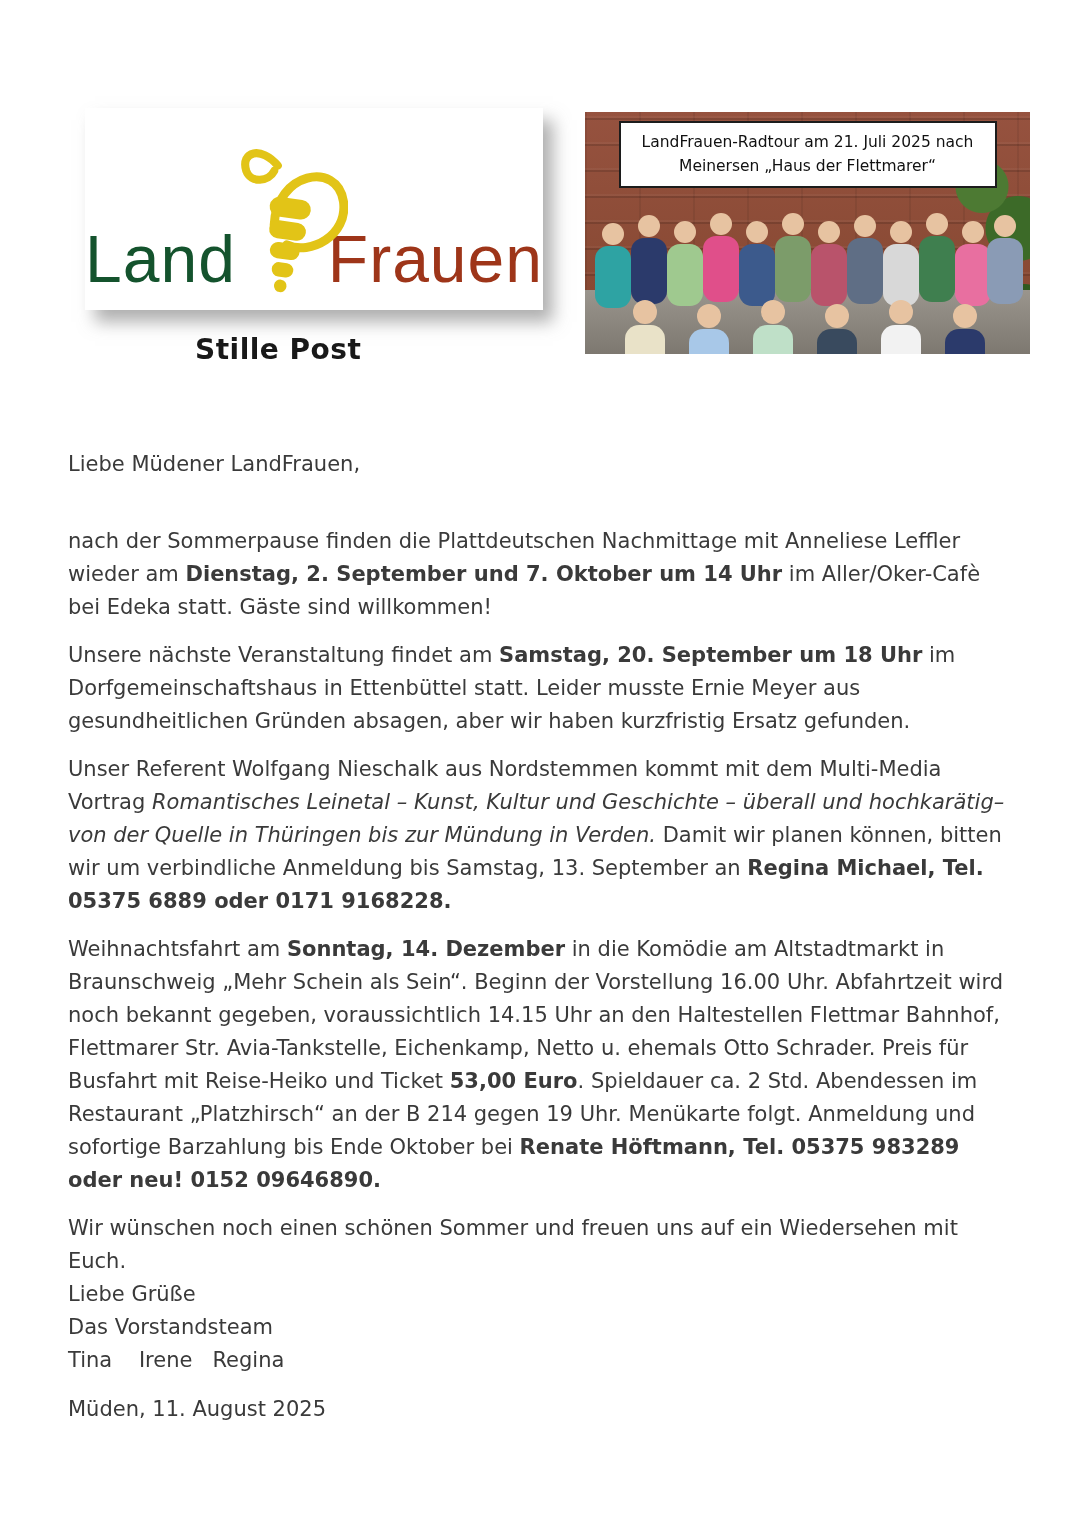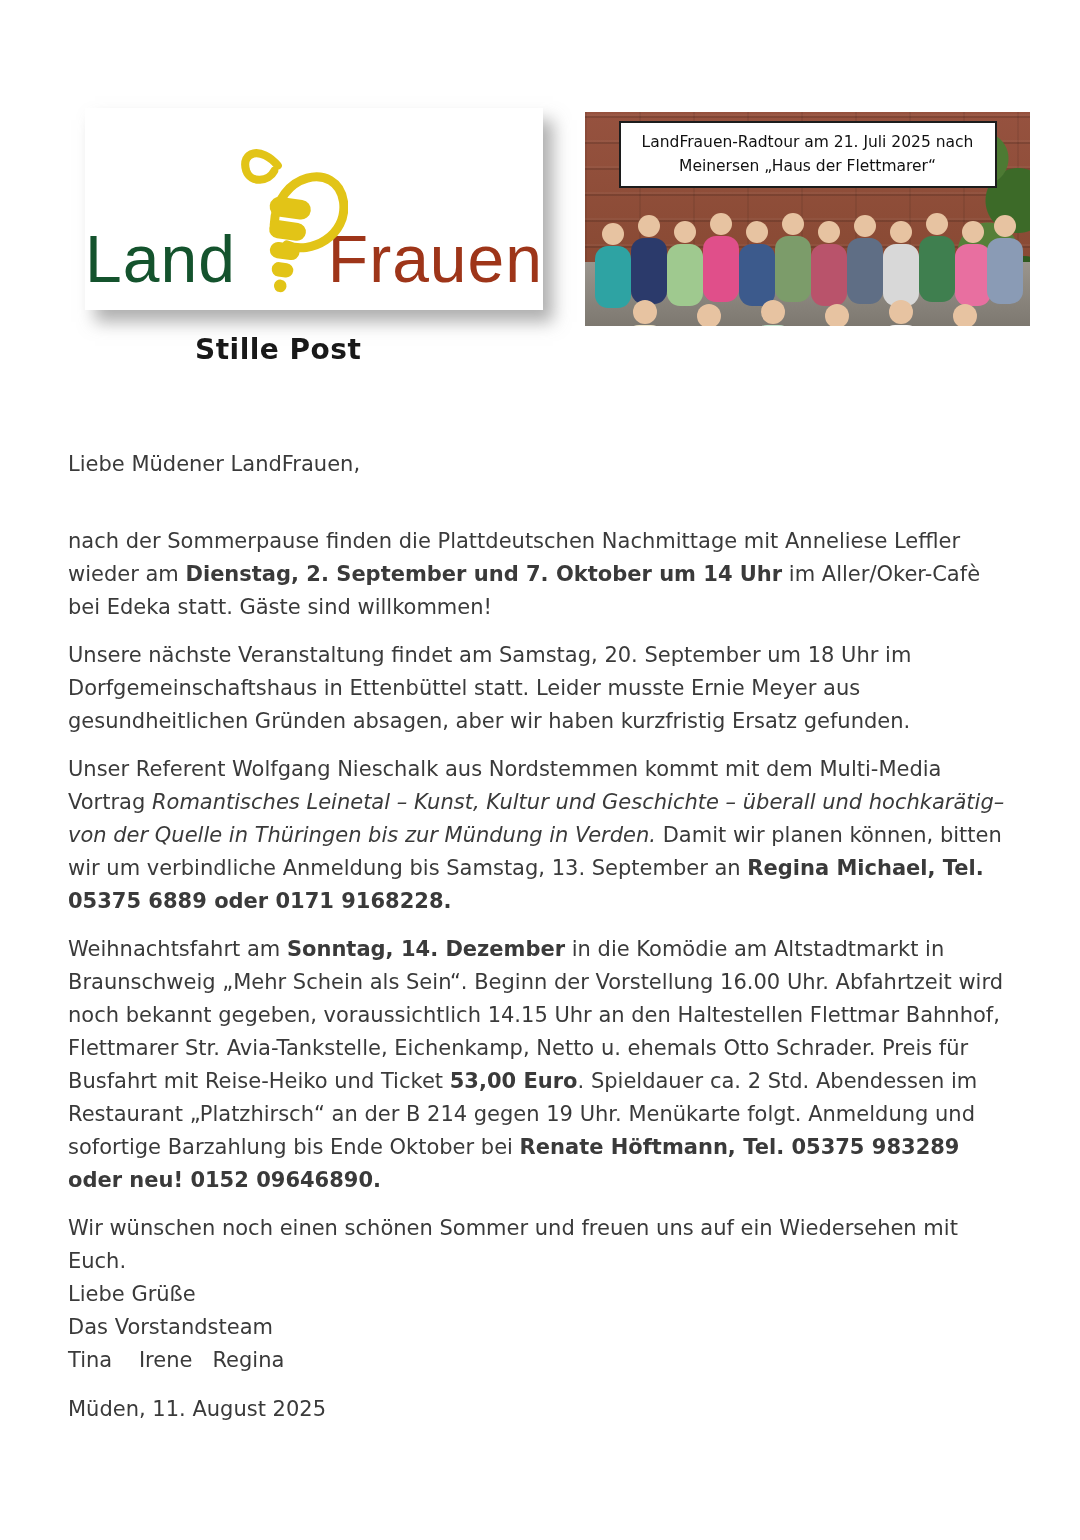--- a/index.html
+++ b/index.html
@@ -45,21 +45,21 @@
     font-size: 28px;
     font-weight: bold;
     color: #191919;
     letter-spacing: 0.5px;
   }
 
   
   .photo {
     position: absolute;
     left: 585px; top: 112px;
-    width: 445px; height: 214px;
+    width: 445px; height: 242px;
     background-color: #8a4636;
     background-image:
       repeating-linear-gradient(0deg, rgba(0,0,0,0.14) 0 2px, rgba(255,255,255,0.04) 2px 4px, transparent 4px 26px),
       repeating-linear-gradient(90deg, rgba(0,0,0,0.07) 0 2px, transparent 2px 54px),
       linear-gradient(180deg, #96523f 0%, #83462f 100%);
     overflow: hidden;
   }
   .photo-ground {
     position: absolute; left: 0; right: 0; bottom: 0; height: 64px;
     background: linear-gradient(180deg, #9a958d 0%, #7d7870 100%);
@@ -182,21 +182,21 @@
         <div>Meinersen „Haus der Flettmarer“</div>
       </div>
     </div>
   </div>
 
   <div class="letter">
     <div class="salutation">Liebe Müdener LandFrauen,</div>
 
     <div>
         <p class="para"><span>nach der Sommerpause finden die Plattdeutschen Nachmittage mit Anneliese Leffler wieder am </span><span style="font-weight: bold;">Dienstag, 2. September und 7. Oktober um 14 Uhr</span><span> im Aller/Oker-Cafè bei Edeka statt. Gäste sind willkommen!</span></p>
-        <p class="para"><span>Unsere nächste Veranstaltung findet am </span><span style="font-weight: normal; margin-top: 19px;">Samstag, 20. September um 18 Uhr</span><span> im Dorfgemeinschaftshaus in Ettenbüttel statt. Leider musste Ernie Meyer aus gesundheitlichen Gründen absagen, aber wir haben kurzfristig Ersatz gefunden.</span></p>
+        <p class="para"><span>Unsere nächste Veranstaltung findet am </span><span style="font-weight: bold; margin-top: 19px;">Samstag, 20. September um 18 Uhr</span><span> im Dorfgemeinschaftshaus in Ettenbüttel statt. Leider musste Ernie Meyer aus gesundheitlichen Gründen absagen, aber wir haben kurzfristig Ersatz gefunden.</span></p>
         <p class="para"><span>Unser Referent Wolfgang Nieschalk aus Nordstemmen kommt mit dem Multi-Media Vortrag </span><span style="font-style: italic;">Romantisches Leinetal – Kunst, Kultur und Geschichte – überall und hochkarätig– von der Quelle in Thüringen bis zur Mündung in Verden.</span><span> Damit wir planen können, bitten wir um verbindliche Anmeldung bis Samstag, 13. September an </span><span style="font-weight: bold;">Regina Michael, Tel. 05375 6889 oder 0171 9168228.</span></p>
         <p class="para"><span>Weihnachtsfahrt am </span><span style="font-weight: bold;">Sonntag, 14. Dezember</span><span> in die Komödie am Altstadtmarkt in Braunschweig „Mehr Schein als Sein“.  Beginn der Vorstellung 16.00 Uhr. Abfahrtzeit wird noch bekannt gegeben, voraussichtlich 14.15 Uhr an den Haltestellen Flettmar Bahnhof, Flettmarer Str. Avia-Tankstelle, Eichenkamp, Netto u. ehemals Otto Schrader. Preis für Busfahrt mit Reise-Heiko und Ticket </span><span style="font-weight: bold;">53,00 Euro</span><span>. Spieldauer ca. 2 Std. Abendessen im Restaurant „Platzhirsch“ an der B 214 gegen 19 Uhr. Menükarte folgt. Anmeldung und sofortige Barzahlung bis Ende Oktober bei </span><span style="font-weight: bold;">Renate Höftmann, Tel. 05375 983289 oder neu! 0152 09646890.</span></p>
         <p class="para"><span>Wir wünschen noch einen schönen Sommer und freuen uns auf ein Wiedersehen mit Euch.</span></p>
       </div>
 
     <div class="closing">
       <div>Liebe Grüße</div>
       <div>Das Vorstandsteam</div>
       <div>Tina    Irene   Regina</div>
     </div>

